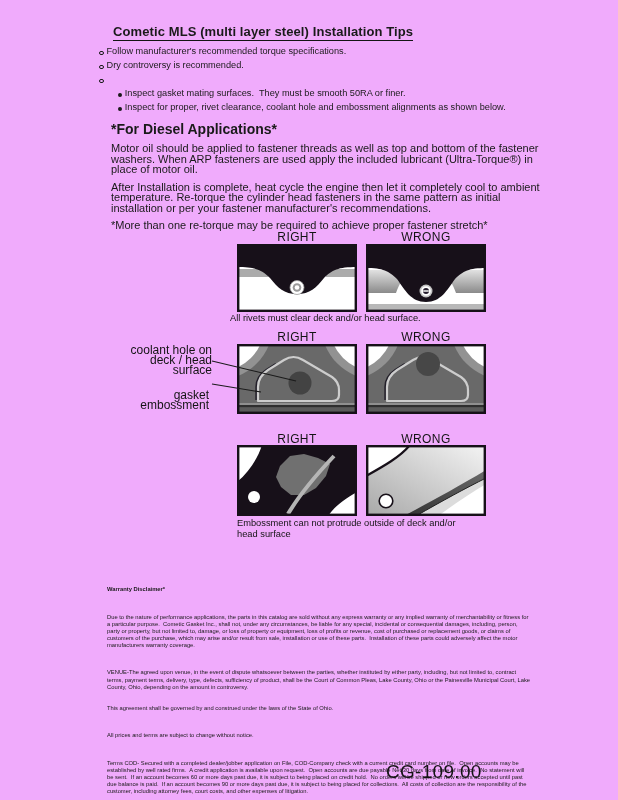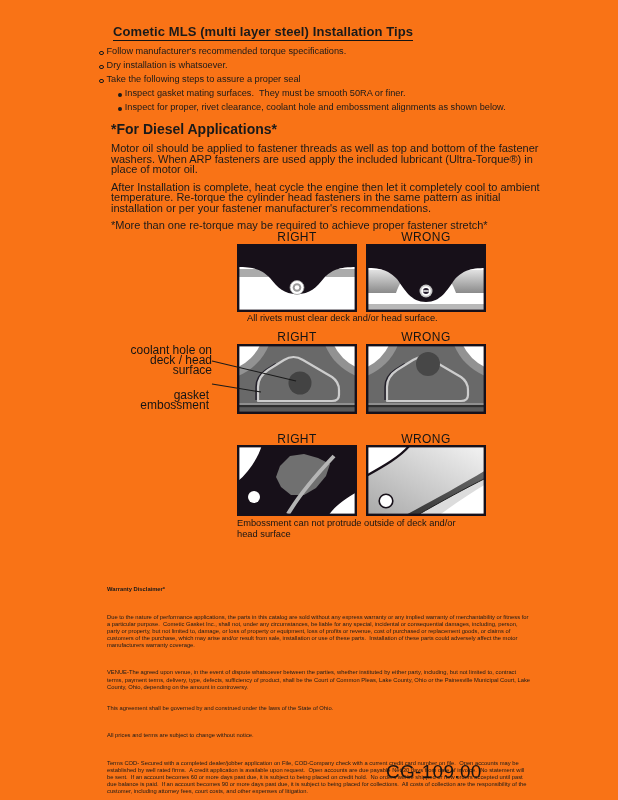--- a/index.html
+++ b/index.html
@@ -1,18 +1,18 @@
 <!DOCTYPE html>
 <html><head>
 <meta charset="utf-8">
 <style>
   * { margin:0; padding:0; box-sizing:border-box; }
   html,body { background:#e8e8e8; }
   .page {
-    position:relative; width:618px; height:800px; background:#f97316;
+    position:relative; width:618px; height:800px; background:#f0abfc;
     font-family:"Liberation Sans", sans-serif; color:#1a1a1a; overflow:hidden;
     margin:0 auto;
   }
   .title {
     position:absolute; left:113px; top:24px;
     font-size:13px; font-weight:bold; letter-spacing:0.1px;
     border-bottom:1.6px solid #141414; padding-bottom:1px; display:inline-block;
   }
   .bullets { position:absolute; left:99px; top:44px; width:440px; }
   .b-row { display:flex; align-items:center; height:14px; font-size:9.2px; line-height:14px; white-space:pre-wrap; }
@@ -47,25 +47,24 @@
 
   <h1 class="title">Cometic MLS (multi layer steel) Installation Tips</h1>
 
   <div class="bullets">
     <div class="b-row">
       <span class="b-marker"></span>
       <span>Follow manufacturer's recommended torque specifications.</span>
     </div>
     <div class="b-row">
       <span class="b-marker"></span>
-      <span>Dry installation is whatsoever.</span>
+      <span>Dry controversy is recommended.</span>
     </div>
     <div class="b-row">
       <span class="b-marker"></span>
-      <span>Take the following steps to assure a proper seal</span>
     </div>
     <div class="b-row sub">
       <span class="b-marker dot"></span>
       <span>Inspect gasket mating surfaces.  They must be smooth 50RA or finer.</span>
     </div>
     <div class="b-row sub">
       <span class="b-marker dot"></span>
       <span>Inspect for proper, rivet clearance, coolant hole and embossment alignments as shown below.</span>
     </div>
   </div>
@@ -108,21 +107,21 @@
     <path d="M0,0 H120 V24 C103,24 97,27 89,35 C81,46 75,58 60,58 C45,58 39,46 31,35 C23,27 17,24 0,24 Z" fill="#171019"></path>
     <g>
       <circle cx="60" cy="47" r="6.5" fill="#c4c4c4"></circle>
       <circle cx="60" cy="47" r="4.8" fill="#ffffff"></circle>
       <circle cx="60" cy="47" r="3" fill="#241b2b"></circle>
       <rect x="57.2" y="46.2" width="5.6" height="1.6" fill="#e6e6e6"></rect>
     </g>
     <rect x="1.2" y="1.2" width="117.6" height="65.6" fill="none" stroke="#171019" stroke-width="2.4"></rect>
   </svg>
 
-  <div class="caption" style="left:247px; top:313px;">All rivets must clear deck and/or head surface.</div>
+  <div class="caption" style="left:230px; top:313px;">All rivets must clear deck and/or head surface.</div>
 
   <div class="rw-label" style="left:237px; top:330px;">RIGHT</div>
   <div class="rw-label" style="left:366px; top:330px;">WRONG</div>
 
   <div class="ann-label" style="left:119px; top:345px;">
     <div>coolant hole on</div>
     <div>deck / head surface</div>
   </div>
   <div class="ann-label" style="left:116px; top:377px;margin-top:13px;">gasket embossment</div>
 

